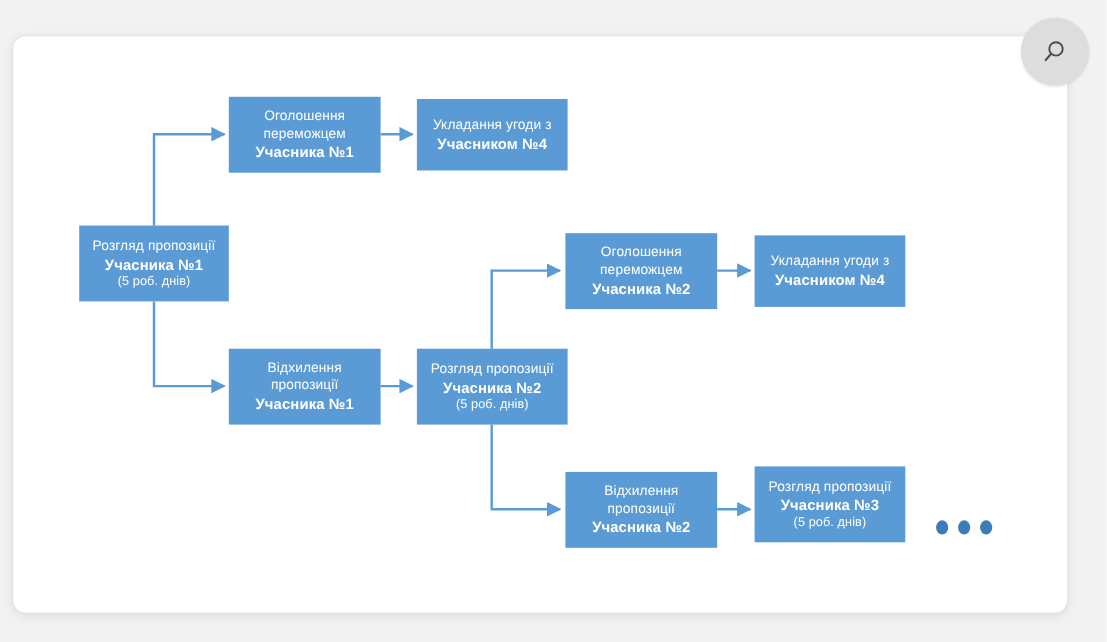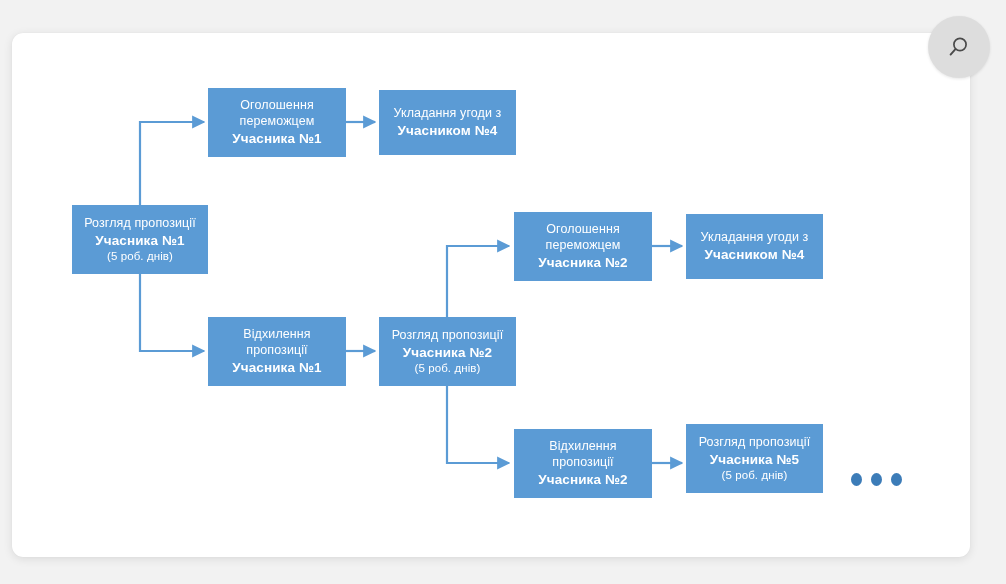--- a/index.html
+++ b/index.html
@@ -192,21 +192,21 @@
 </div>
 
 <div class="node" style="left:514px; top:429px; width:138px; height:69px;">
   <span class="ln">Відхилення</span>
   <span class="ln">пропозиції</span>
   <span class="ln strong">Учасника №​2</span>
 </div>
 
 <div class="node" style="left:686px; top:424px; width:137px; height:69px;">
   <span class="ln">Розгляд пропозиції</span>
-  <span class="ln strong">Учасника №​5</span>
+  <span class="ln strong">Учасника №​3</span>
   <span class="ln note">(5 роб. днів)</span>
 </div>
 
 <div id="ellipsis">
   <span class="dot"></span>
   <span class="dot"></span>
   <span class="dot"></span>
 </div>
 
 <div id="zoom-button">

